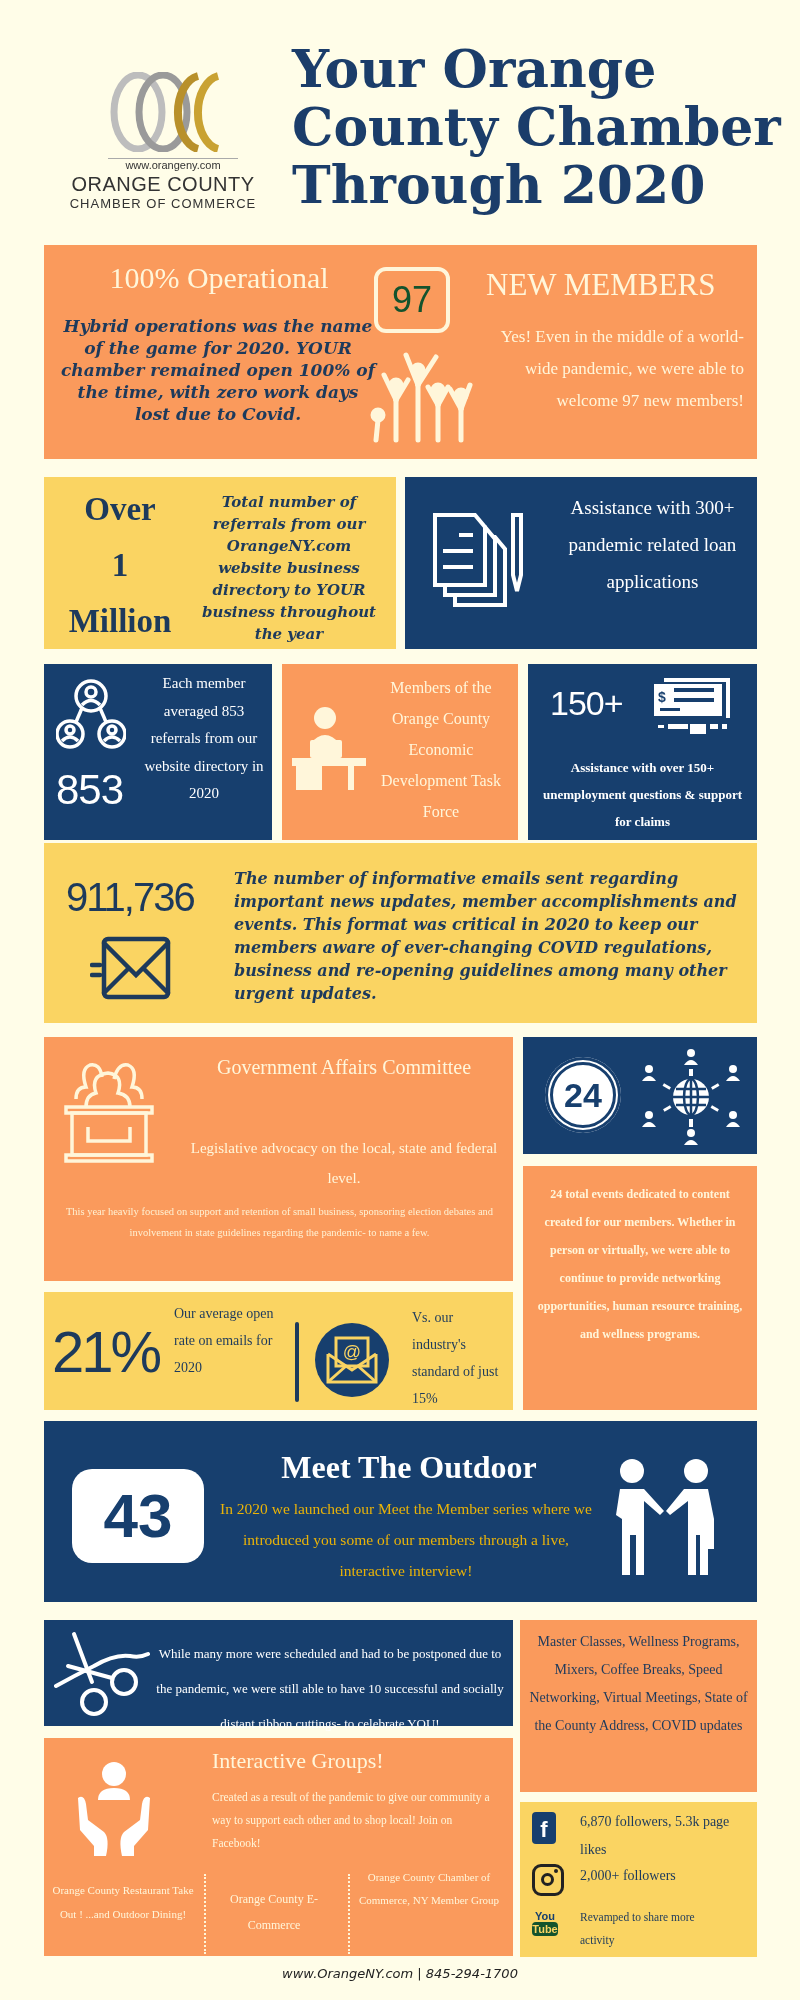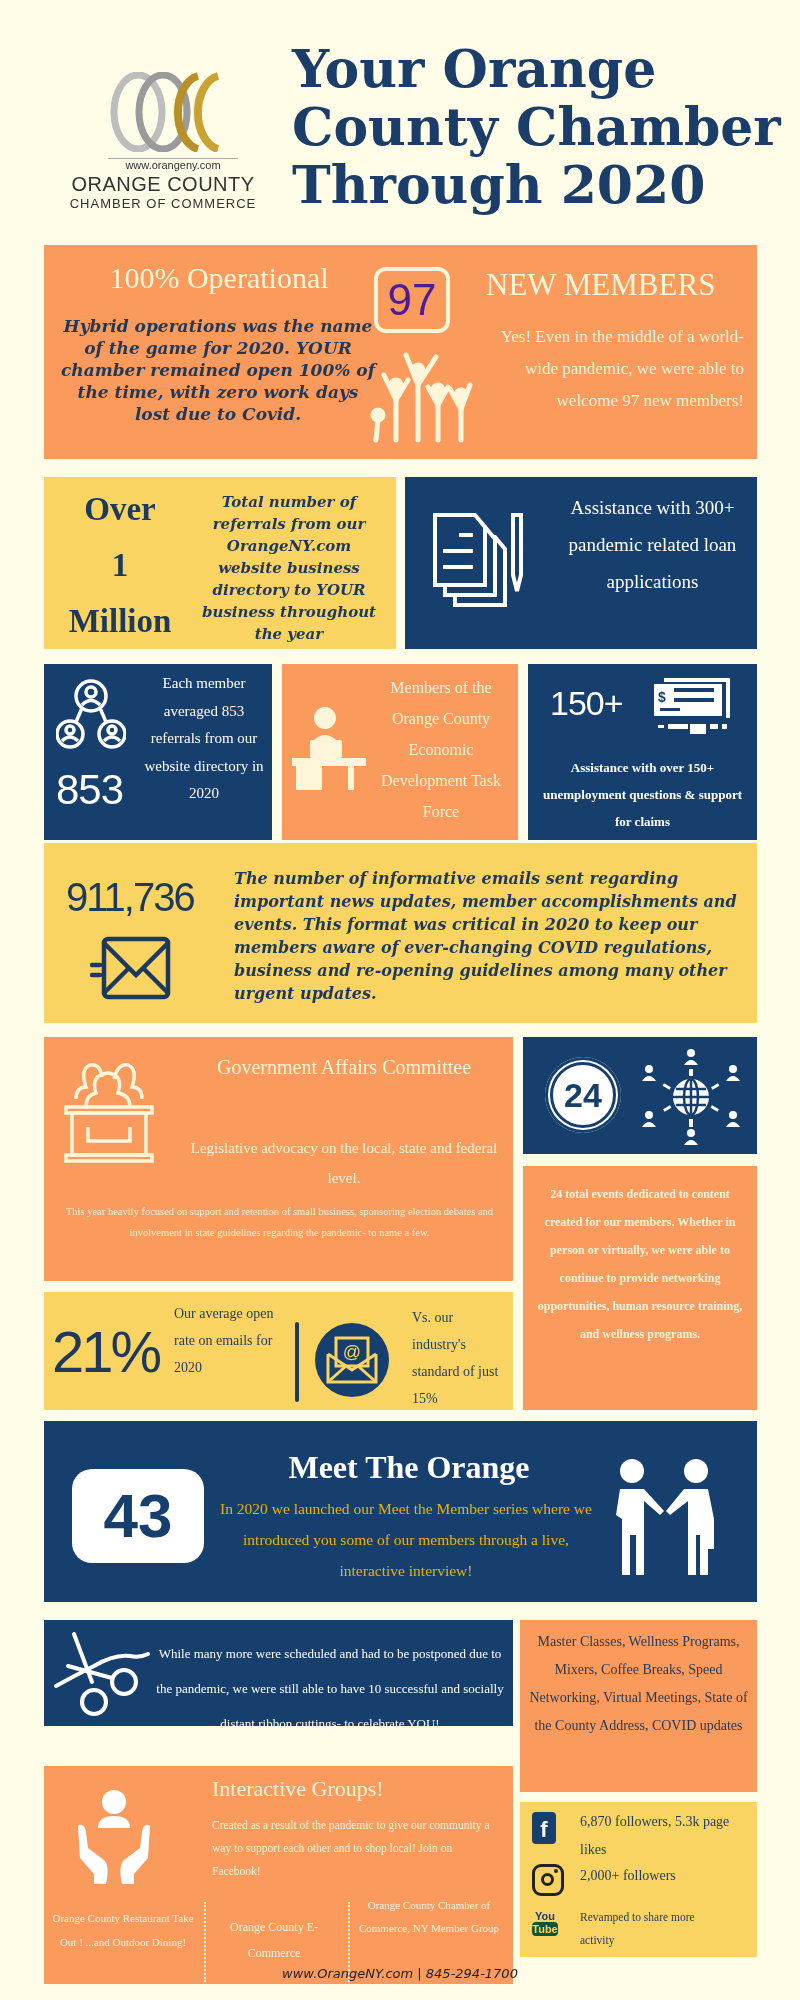--- a/index.html
+++ b/index.html
@@ -36,21 +36,21 @@
 </div>
 <div class="abs title">
   <div>Your Orange</div>
   <div>County Chamber</div>
   <div>Through 2020</div>
 </div>
 
 <div class="abs orange" style="left:44px;top:245px;width:713px;height:214px;">
   <div class="abs cream serif center" style="left:10px;top:16px;width:330px;font-size:30px;">100% Operational</div>
   <div class="abs navytxt italic center" style="left:14px;top:70px;width:320px;font-size:17px;line-height:22px;font-weight:bold;font-family:'DejaVu Serif',serif;">Hybrid operations was the name of the game for 2020. YOUR chamber remained open 100% of the time, with zero work days lost due to Covid.</div>
-  <div class="abs sans center" style="left:330px;top:22px;width:76px;height:66px;border:4px solid #fff6da;border-radius:12px;font-size:44px;line-height:58px;color:#4c1d95;">97</div>
+  <div class="abs sans center" style="left:330px;top:22px;width:76px;height:66px;border:4px solid #fff6da;border-radius:12px;font-size:36px;line-height:58px;color:#14532d;">97</div>
   <div class="abs cream serif" style="left:442px;top:22px;font-size:31px;white-space:nowrap;">NEW MEMBERS</div>
   <svg class="abs" style="left:322px;top:100px;" width="110" height="100" viewBox="0 0 110 100">
     <g fill="#fff6da" stroke="#fff6da" stroke-width="5" stroke-linecap="round">
       <circle cx="12" cy="70" r="5"></circle>
         <line x1="12" y1="75" x2="10" y2="95"></line>
       <circle cx="30" cy="40" r="5"></circle>
         <line x1="30" y1="46" x2="30" y2="95"></line>
         <line x1="30" y1="55" x2="18" y2="30"></line>
         <line x1="30" y1="55" x2="42" y2="35"></line>
       <circle cx="52" cy="25" r="5"></circle>
@@ -230,21 +230,21 @@
         <path d="M14 60 L32 44"></path>
         <path d="M62 60 L44 44"></path>
     </g>
     <text x="38" y="36" font-size="18" font-family="Liberation Sans, sans-serif" fill="#fad462" text-anchor="middle">@</text>
   </svg>
   <div class="abs navytxt serif" style="left:368px;top:12px;width:92px;font-size:14px;line-height:27px;">Vs. our industry's standard of just 15%</div>
 </div>
 
 <div class="abs navy" style="left:44px;top:1421px;width:713px;height:181px;">
   <div class="abs sans center" style="left:28px;top:48px;width:132px;height:94px;background:#fff;border-radius:20px;color:#173f6e;font-size:62px;line-height:94px;font-weight:bold;">43</div>
-  <div class="abs serif center" style="left:170px;top:28px;width:390px;font-size:32px;color:#fff;font-weight:bold;">Meet The Orange</div>
+  <div class="abs serif center" style="left:170px;top:28px;width:390px;font-size:32px;color:#fff;font-weight:bold;">Meet The Outdoor</div>
   <div class="abs serif center" style="left:172px;top:72px;width:380px;font-size:15.5px;line-height:31px;color:#eab308;">In 2020 we launched our Meet the Member series where we introduced you some of our members through a live, interactive interview!</div>
   <svg class="abs" style="left:568px;top:38px;" width="110" height="120" viewBox="0 0 110 120">
     <g fill="#fff">
       <circle cx="20" cy="12" r="12"></circle>
         <circle cx="84" cy="12" r="12"></circle>
       <path d="M8 30 H32 L52 52 L48 56 L32 42 V116 H24 V76 H18 V116 H10 V60 L4 56 Z"></path>
       <path d="M72 30 H96 L102 60 V90 H96 V116 H88 V76 H84 V116 H76 V42 L58 56 L54 52 Z"></path>
     </g>
   </svg>
 </div>
@@ -258,21 +258,21 @@
       <circle cx="70" cy="56" r="12"></circle>
         <circle cx="40" cy="76" r="12"></circle>
     </g>
   </svg>
   <div class="abs serif center" style="left:110px;top:16px;width:352px;font-size:13px;line-height:35px;color:#fff;">While many more were scheduled and had to be postponed due to the pandemic, we were still able to have 10 successful and socially distant ribbon cuttings- to celebrate YOU!</div>
 </div>
 <div class="abs orange" style="left:520px;top:1620px;width:237px;height:172px;">
   <div class="abs navytxt serif center" style="left:6px;top:8px;width:225px;font-size:14px;line-height:28px;">Master Classes, Wellness Programs, Mixers, Coffee Breaks, Speed Networking, Virtual Meetings, State of the County Address, COVID updates</div>
 </div>
 
-<div class="abs orange" style="left:44px;top:1738px;width:469px;height:218px;margin-top:28px;">
+<div class="abs orange" style="left:44px;top:1738px;width:469px;height:218px;">
   <svg class="abs" style="left:32px;top:22px;" width="76" height="96" viewBox="0 0 76 96">
     <g fill="#fff">
       <circle cx="38" cy="14" r="12"></circle>
       <path d="M22 40 Q22 28 38 28 Q54 28 54 40 Z"></path>
       <path d="M2 38 Q8 34 10 44 L12 60 L28 72 Q34 78 30 96 H18 V86 L4 70 Z"></path>
       <path d="M74 38 Q68 34 66 44 L64 60 L48 72 Q42 78 46 96 H58 V86 L72 70 Z"></path>
     </g>
   </svg>
   <div class="abs cream serif" style="left:168px;top:10px;font-size:22px;">Interactive Groups!</div>
   <div class="abs cream serif" style="left:168px;top:48px;width:290px;font-size:11.5px;line-height:23px;">Created as a result of the pandemic to give our community a way to support each other and to shop local! Join on Facebook!</div>

